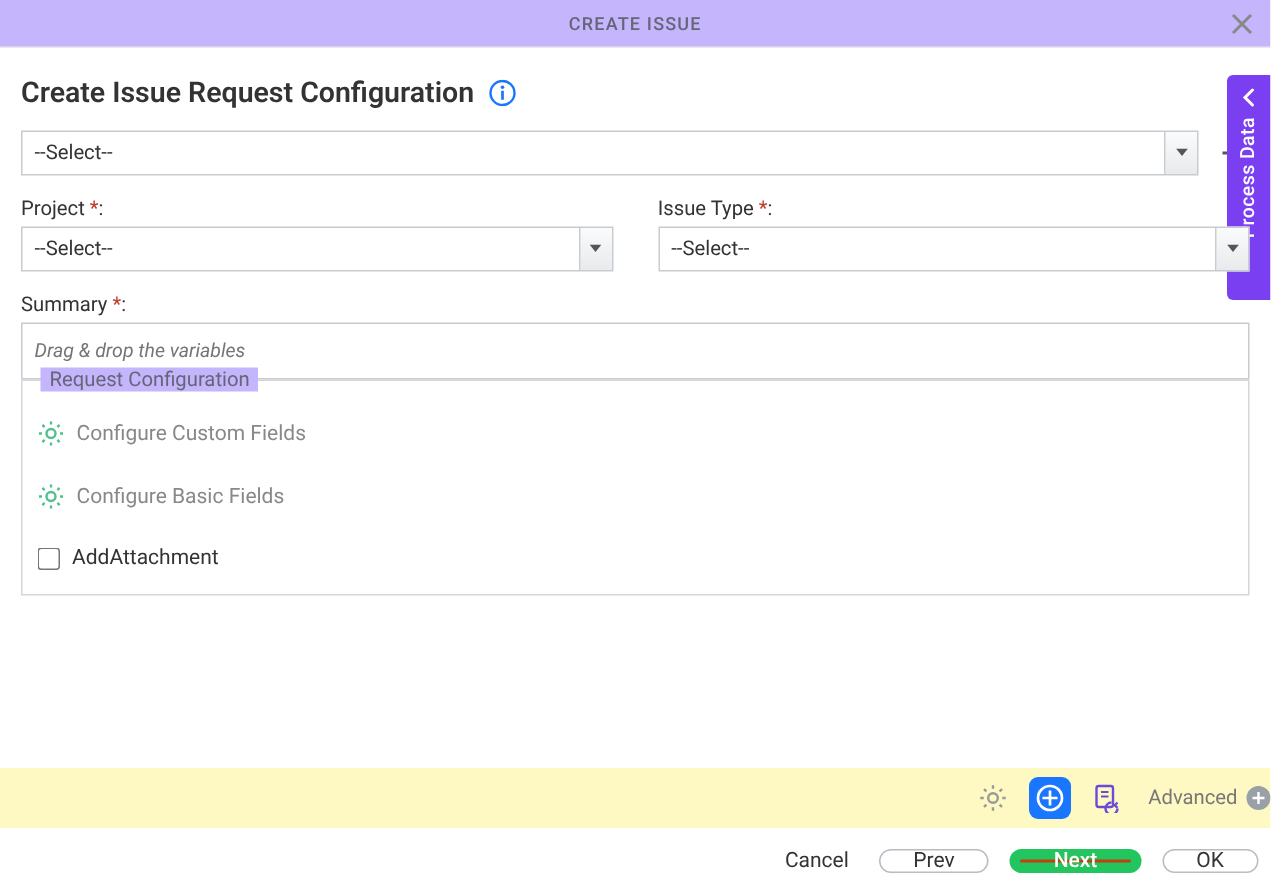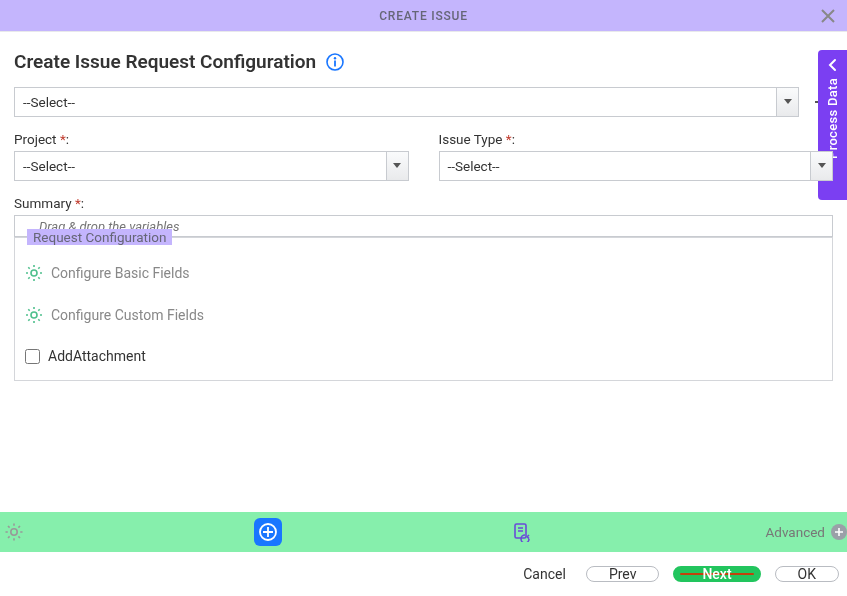--- a/index.html
+++ b/index.html
@@ -53,21 +53,21 @@
   .row-jira { display:flex; align-items:center; gap:12px; margin-bottom:14px; }
   .row-jira .select-box{ flex:1; }
   .plus-btn { width:22px; height:22px; color:#555; display:flex; align-items:center; justify-content:center; cursor:pointer; }
   .plus-btn svg{ width:16px; height:16px; }
 
   .row-two { display:flex; gap:30px; margin-bottom:14px; }
   .col { flex:1; }
   .col .select-box{ width:100%; }
 
   .text-input {
-    height:22px; width:100%; border:1px solid #c8cbd0; padding:0 24px;
+    height:38px; width:100%; border:1px solid #c8cbd0; padding:0 8px;
     font-size:13px; font-style:italic; color:#888; background:#fff;
   }
   .summary-block{ }
 
   
   .req-config {
     border:1px solid #d4d6da; padding:14px 10px 16px 10px; position:relative;
   }
   .req-config-legend {
     position:absolute; top:-9px; left:12px; background:#c4b5fd; padding:0 6px;
@@ -79,21 +79,21 @@
   .cfg-link .gear svg{ width:18px;height:18px; }
   .cfg-link span.lbl{ font-size:14px; color:#888; }
 
   .chk-row{ display:flex; align-items:center; gap:8px; margin-top:6px; }
   .chk-row input[type=checkbox]{ width:15px; height:15px; cursor:pointer; }
   .chk-row label{ font-size:14px; color:#333; }
 
   
   .tool-strip{
     position:absolute; left:0; right:0; bottom:44px; height:40px;
-    background:#86efac; display:flex; align-items:center; justify-content:space-between; gap:10px;
+    background:#fef9c3; display:flex; align-items:center; justify-content:flex-end; gap:10px;
   }
   .tool-btn{
     width:28px; height:28px; border-radius:6px; display:flex; align-items:center; justify-content:center;
     cursor:pointer; color:#888;
   }
   .tool-btn svg{ width:20px; height:20px; }
   .tool-btn.primary{ background:#1976ff; color:#fff; }
   .tool-btn.gear-outline{ color:#999; }
   .tool-btn.doc-refresh{ color:#6a4bd8; }
   .adv-group{ display:flex; align-items:center; gap:6px; cursor:pointer; color:#777; font-size:13.5px; margin-left:4px; }
@@ -203,31 +203,31 @@
   <div class="req-config">
     <span class="req-config-legend">Request Configuration</span>
 
     <div class="cfg-link">
       <span class="gear">
         <svg viewBox="0 0 18 18">
               <circle cx="9" cy="9" r="3" fill="none" stroke="currentColor" stroke-width="1.6"></circle>
               <path d="M9 1v2M9 15v2M1 9h2M15 9h2M3.3 3.3l1.4 1.4M13.3 13.3l1.4 1.4M3.3 14.7l1.4-1.4M13.3 4.7l1.4-1.4" stroke="currentColor" stroke-width="1.6"></path>
             </svg>
       </span>
-      <span class="lbl">Configure Basic Fields</span>
+      <span class="lbl">Configure Custom Fields</span>
     </div>
 
     <div class="cfg-link">
       <span class="gear">
         <svg viewBox="0 0 18 18">
               <circle cx="9" cy="9" r="3" fill="none" stroke="currentColor" stroke-width="1.6"></circle>
               <path d="M9 1v2M9 15v2M1 9h2M15 9h2M3.3 3.3l1.4 1.4M13.3 13.3l1.4 1.4M3.3 14.7l1.4-1.4M13.3 4.7l1.4-1.4" stroke="currentColor" stroke-width="1.6"></path>
             </svg>
       </span>
-      <span class="lbl">Configure Custom Fields</span>
+      <span class="lbl">Configure Basic Fields</span>
     </div>
 
     <div class="chk-row">
       <input type="checkbox" id="aa" style="">
       <label for="aa">AddAttachment</label>
     </div>
   </div>
 
 </div>
 

